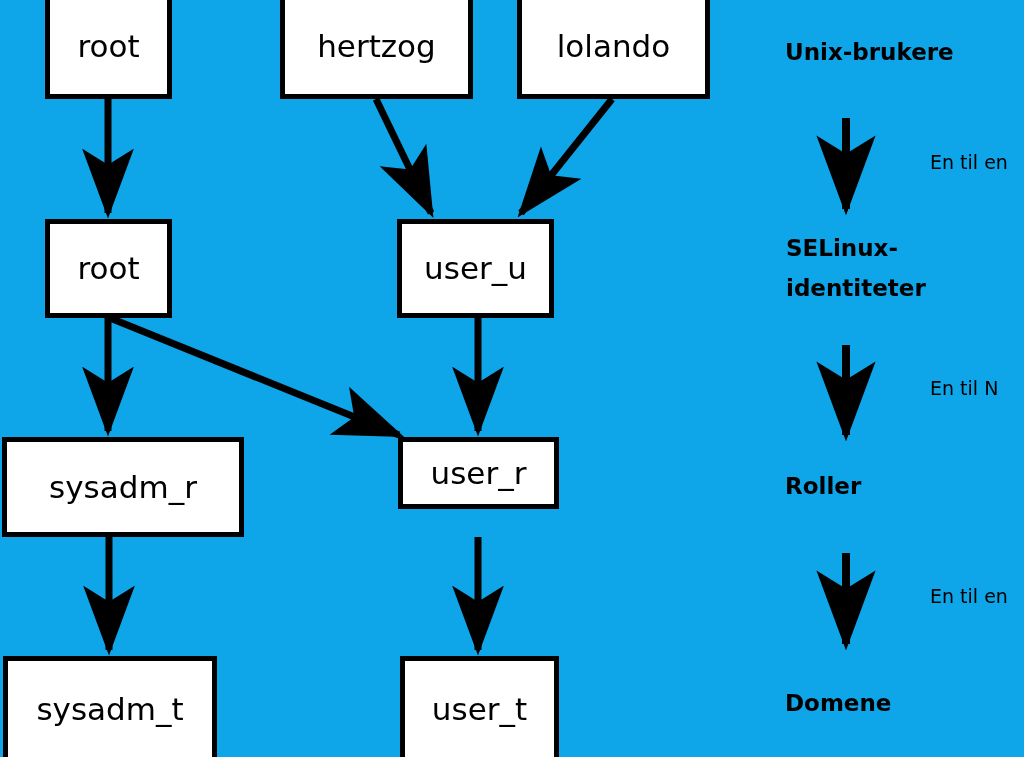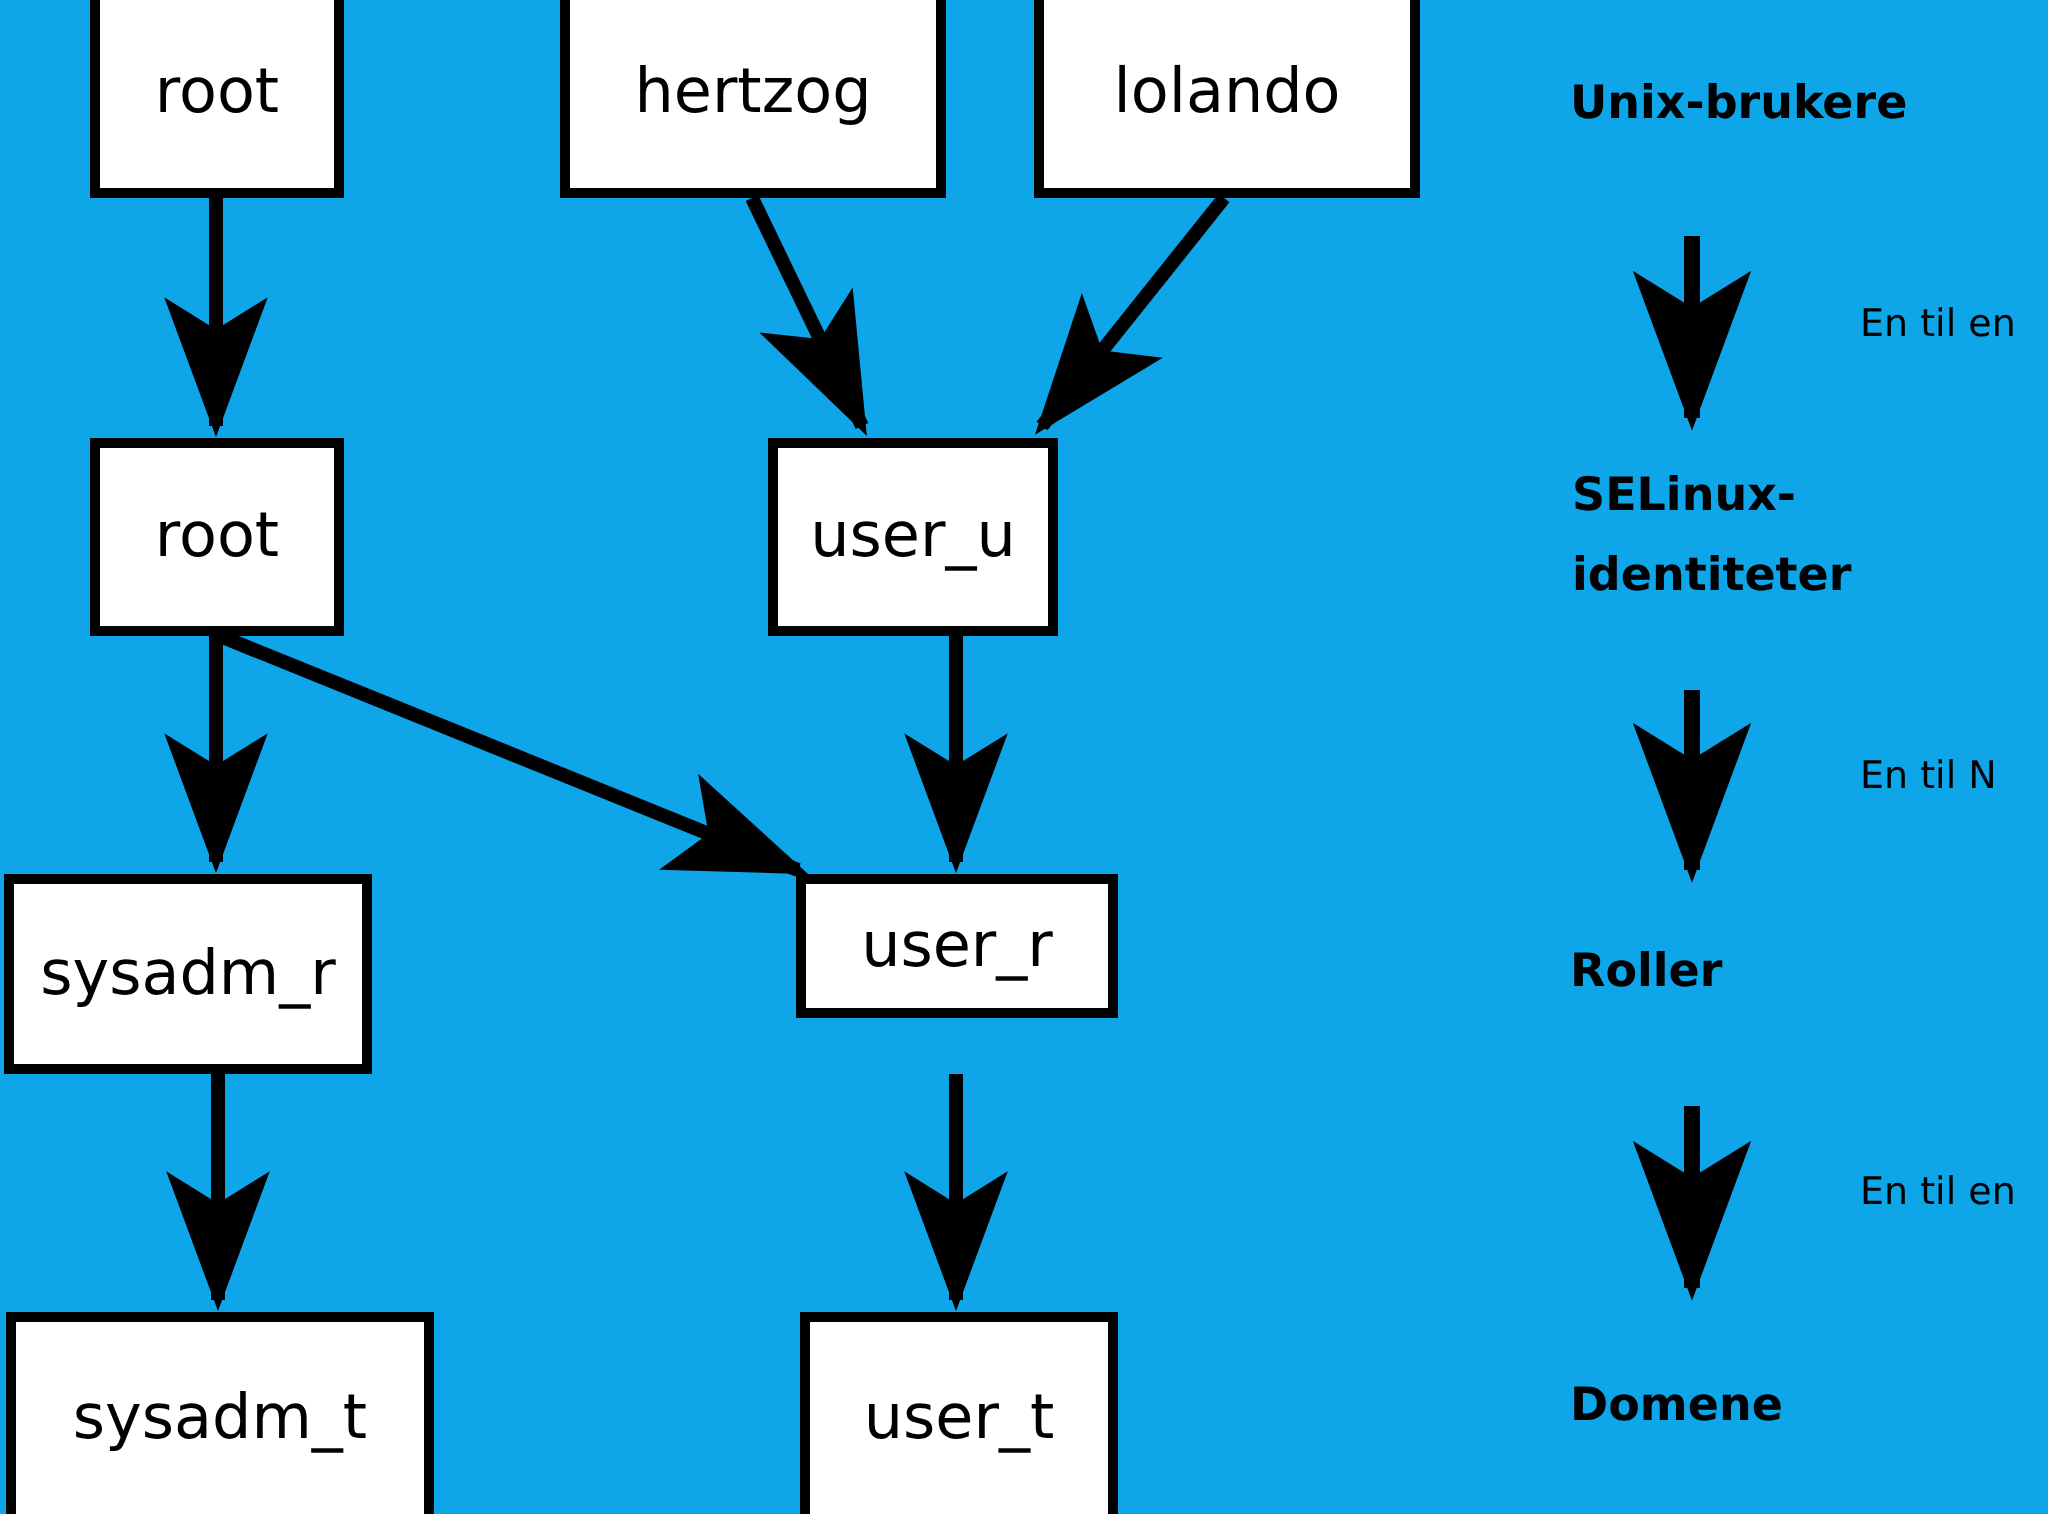--- a/index.html
+++ b/index.html
@@ -128,25 +128,25 @@
   </div>
 
   <div class="node-box" style="left:517px; top:-6px; width:193px; height:105px;">
     <span class="node-label">lolando</span>
   </div>
 
   <div class="node-box" style="left:45px; top:219px; width:127px; height:99px;">
     <span class="node-label">root</span>
   </div>
 
-  <div class="node-box" style="left:384px; top:219px; width:145px; height:99px;">
+  <div class="node-box" style="left:397px; top:219px; width:157px; height:99px;">
     <span class="node-label">user_u</span>
   </div>
 
-  <div class="node-box" style="left:2px; top:437px; width:184px; height:100px;">
+  <div class="node-box" style="left:2px; top:437px; width:242px; height:100px;">
     <span class="node-label">sysadm_r</span>
   </div>
 
   <div class="node-box" style="left:398px; top:437px; width:161px; height:72px;">
     <span class="node-label">user_r</span>
   </div>
 
   <div class="node-box" style="left:3px; top:656px; width:214px; height:107px;">
     <span class="node-label">sysadm_t</span>
   </div>

